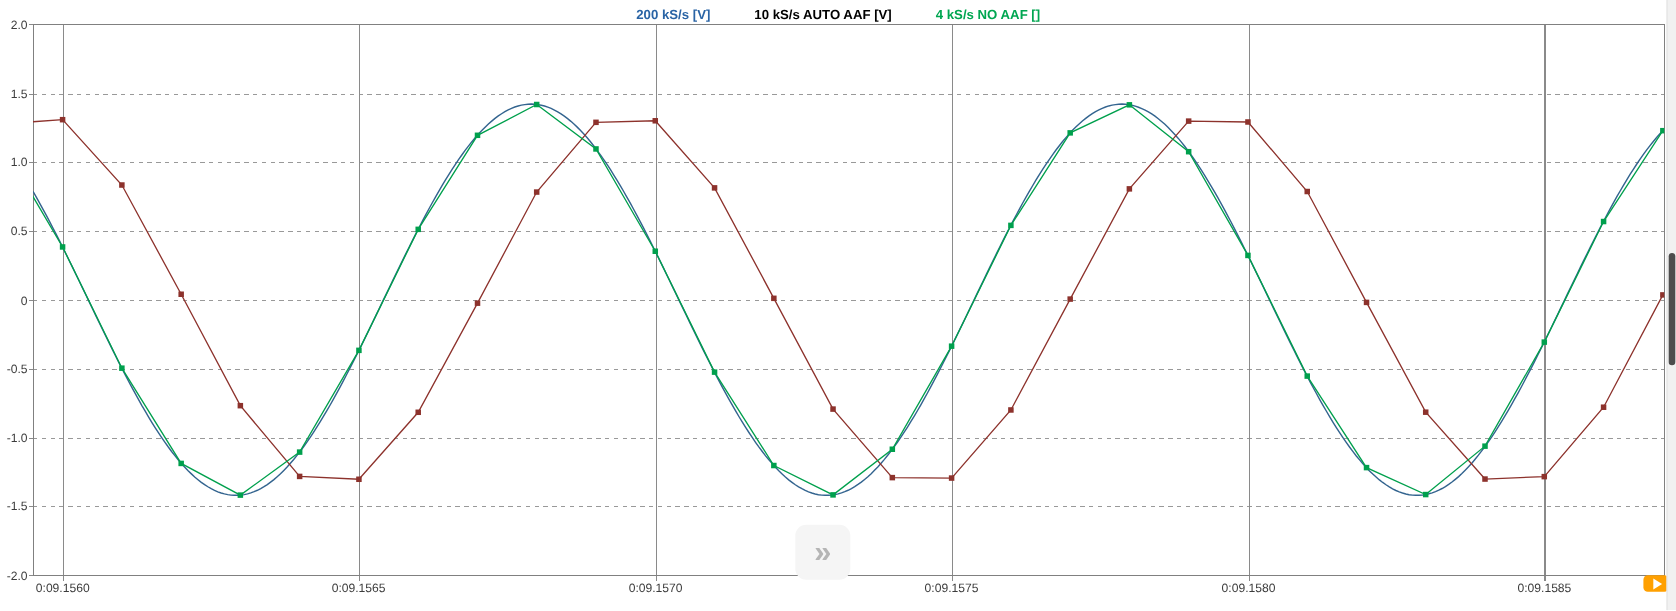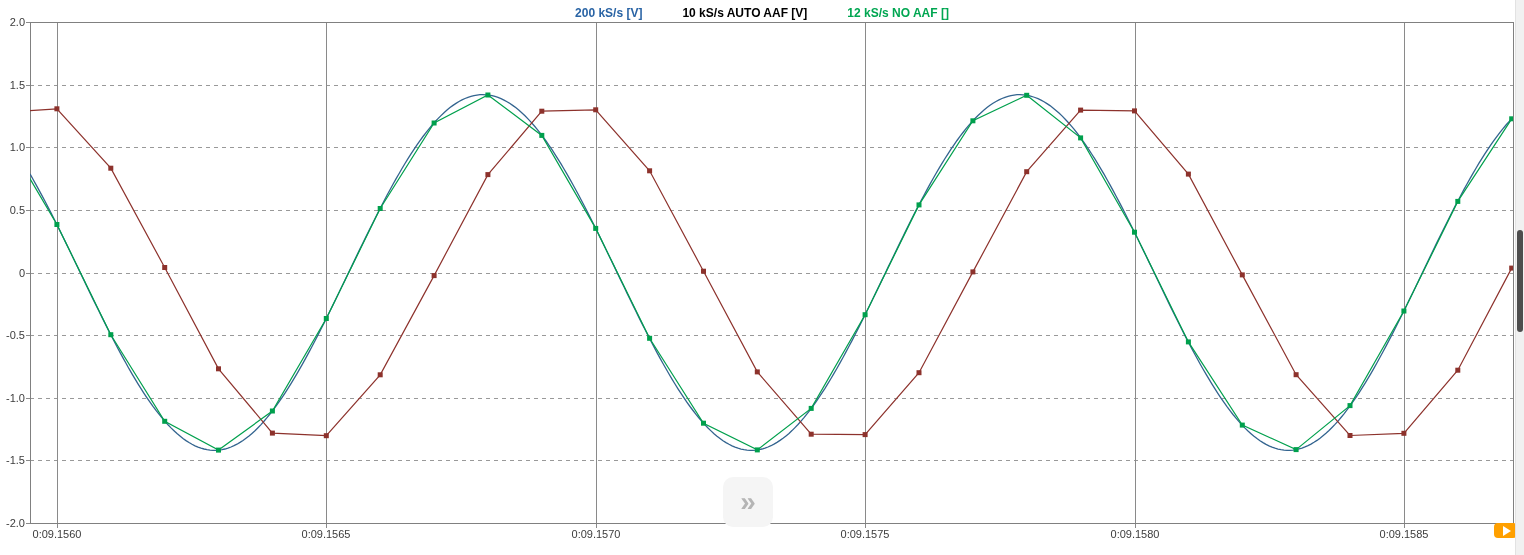--- a/index.html
+++ b/index.html
@@ -22,21 +22,21 @@
           border-radius:3px;cursor:pointer;}
 </style>
 </head>
 <body>
 
 <div class="screen">
 
   <div class="legend">
     <span class="legend-item" style="color: rgb(42, 100, 165);">200 kS/s [V]</span>
     <span class="legend-item" style="color: #000000;">10 kS/s AUTO AAF [V]</span>
-    <span class="legend-item" style="color: rgb(0, 166, 81);">12 kS/s NO AAF []</span>
+    <span class="legend-item" style="color: rgb(0, 166, 81);">4 kS/s NO AAF []</span>
   </div>
 
   <div id="chart">
       <svg id="chart-svg" width="1524" height="555">
         <defs>
           <clipPath id="plotclip">
             <rect x="30" y="22" width="1483" height="501"></rect>
           </clipPath>
         </defs>
         <g stroke="#999999" stroke-dasharray="4 4" shape-rendering="crispEdges">

